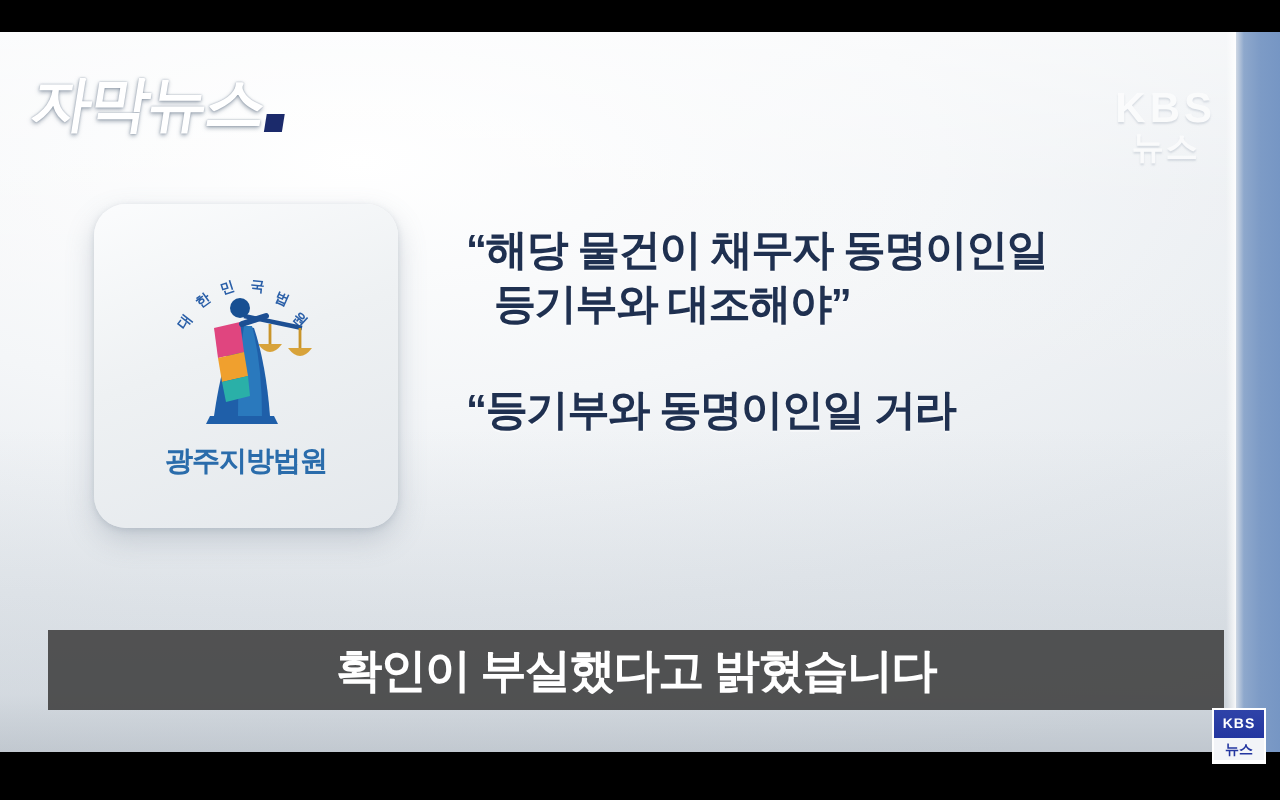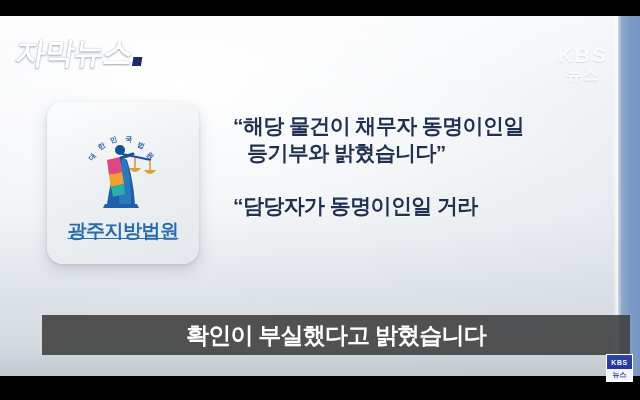--- a/index.html
+++ b/index.html
@@ -148,26 +148,25 @@
     display: flex;
     flex-direction: column;
     align-items: center;
     justify-content: center;
     padding-top: 6px;
     box-sizing: border-box;
   }
   #court-emblem { display: block; }
   #court-name {
     margin-top: 4px;
-    font-size: 19px;
+    font-size: 14px;
     font-weight: 700;
     color: #2a6cab;
     letter-spacing: -0.5px;
     white-space: nowrap;
-    text-decoration: underline;
   }
 
   
   .quote-block {
     position: absolute;
     z-index: 16;
     color: #1f3050;
     font-weight: 700;
     font-size: 21px;
     line-height: 1.30;
@@ -175,21 +174,21 @@
     white-space: nowrap;
     text-shadow: 0 1px 0 rgba(255,255,255,0.5);
   }
   #quote-1 { left: 233px; top: 96px; }
   #quote-2 { left: 233px; top: 176px; }
   .quote-line.indent { padding-left: 14px; }
 
   
   #caption-bar {
     position: absolute;
-    left: 42px;
+    left: 24px;
     top: 299px;
     width: 588px;
     height: 40px;
     background: rgba(62,62,62,0.88);
     z-index: 25;
     display: flex;
     align-items: center;
     justify-content: center;
   }
   #caption-text {
@@ -288,25 +287,25 @@
 
         <circle cx="53" cy="22" r="5" fill="#174f92"></circle>
 
         <path d="M38 76 L70 76 L72 80 L36 80 Z" fill="#1f5fa9"></path>
       </svg>
       <div id="court-name">광주지방법원</div>
     </div>
 
     <div class="quote-block" id="quote-1">
       <div class="quote-line">“해당 물건이 채무자 동명이인일</div>
-      <div class="quote-line indent">등기부와 밝혔습니다”</div>
+      <div class="quote-line indent">등기부와 대조해야”</div>
     </div>
 
     <div class="quote-block" id="quote-2">
-      <div class="quote-line">“담당자가 동명이인일 거라</div>
+      <div class="quote-line">“등기부와 동명이인일 거라</div>
     </div>
 
     <div id="caption-bar">
       <span id="caption-text">확인이 부실했다고 밝혔습니다</span>
     </div>
 
   </div>
 
   <div class="letterbox top"></div>
   <div class="letterbox bottom"></div>

